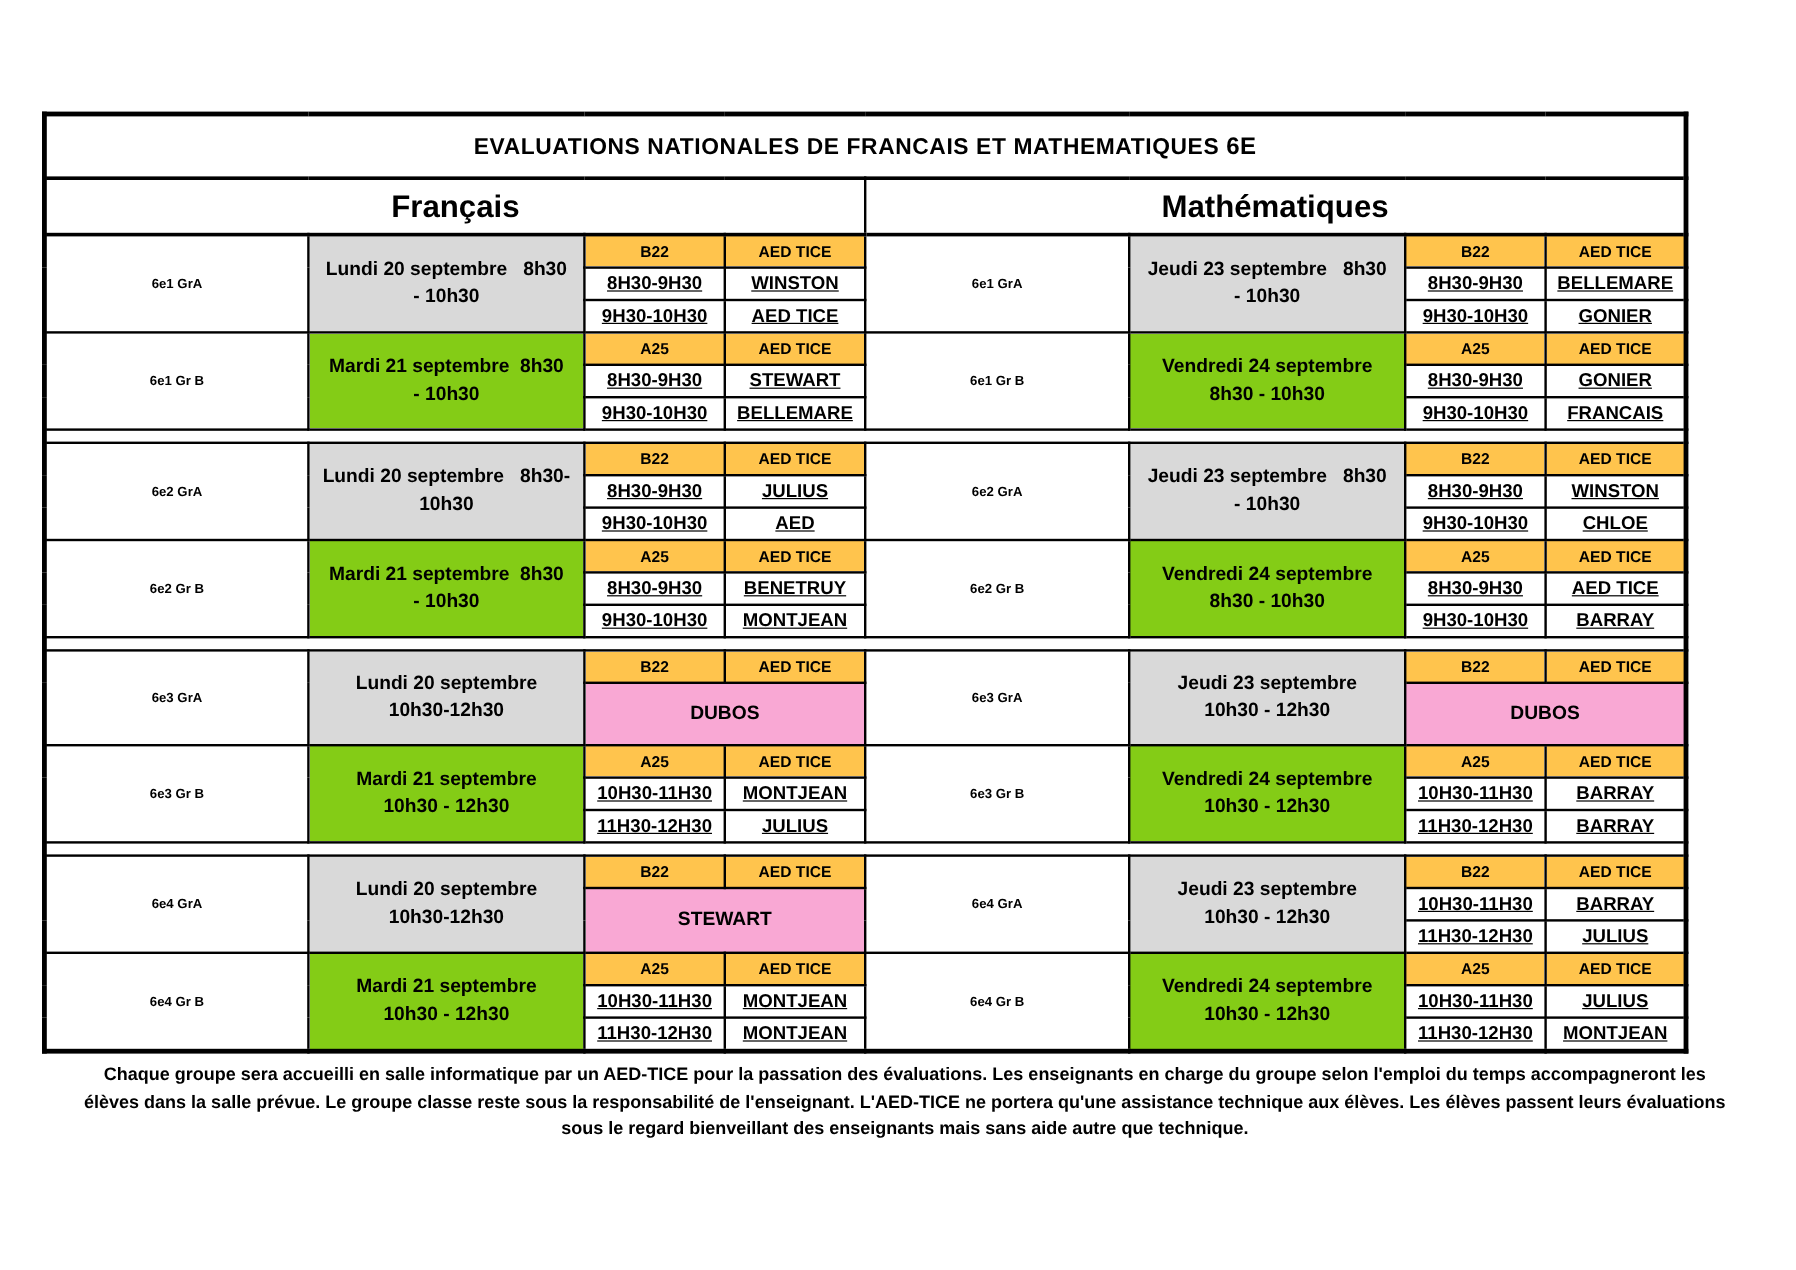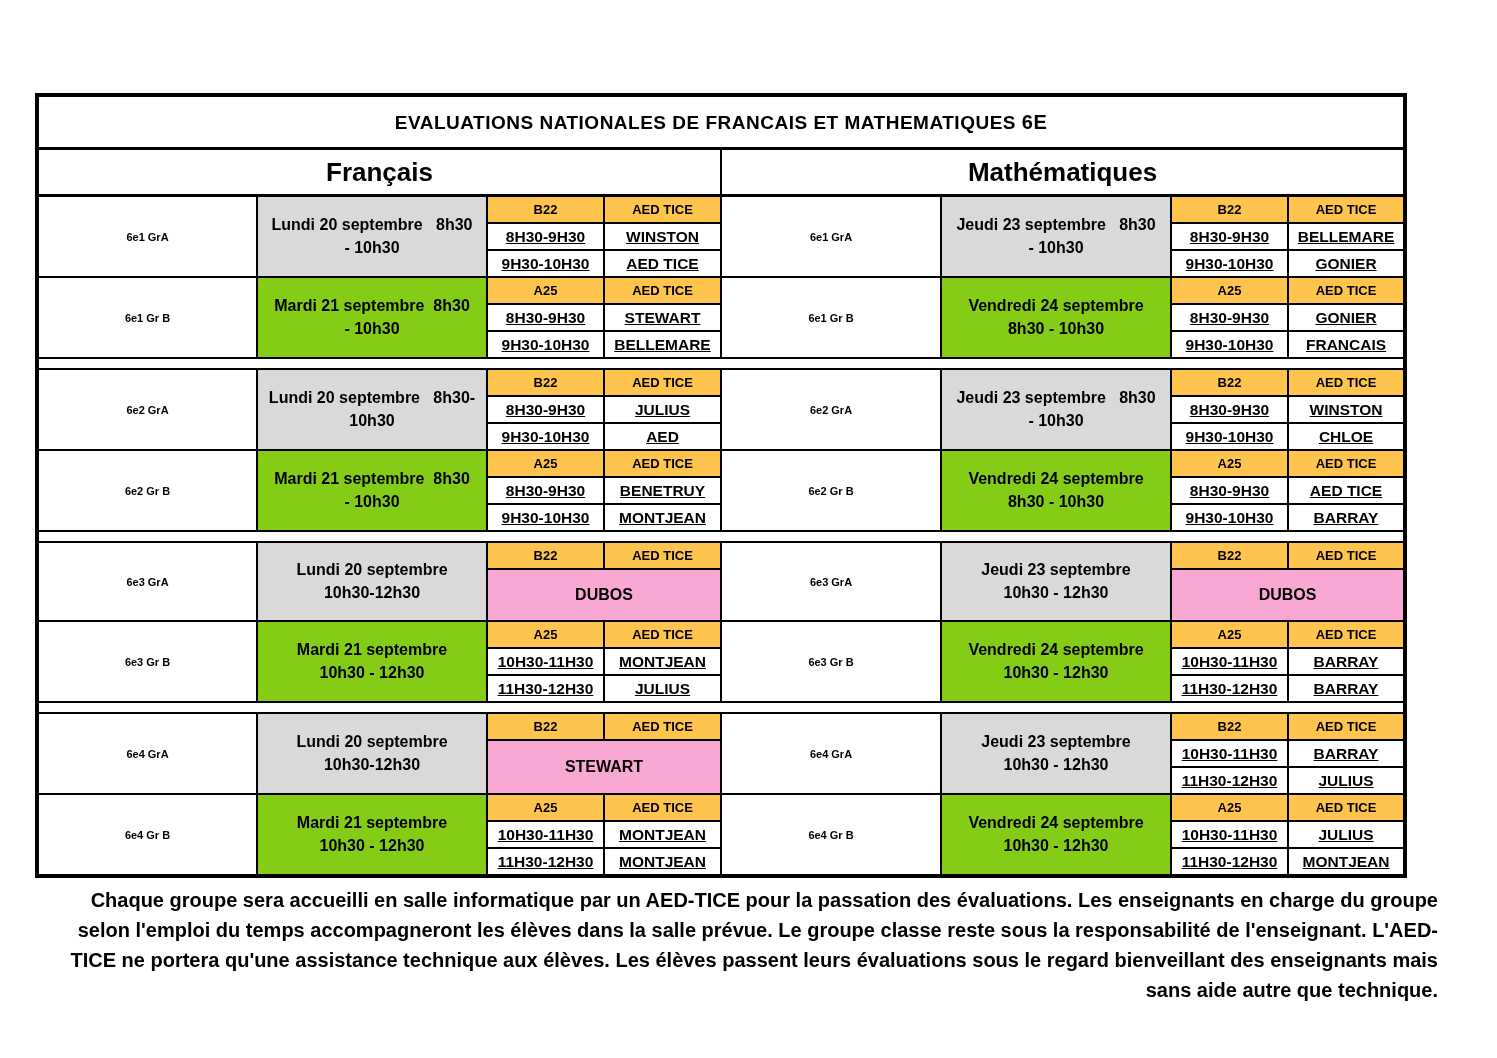--- a/index.html
+++ b/index.html
@@ -72,22 +72,22 @@
     background: #f9a8d4;
   }
   tr.spacer td {
     height: 9px;
     background: #fff;
     padding: 0;
   }
   .footer {
     width: 1368px;
     margin: 7px 35px 0 35px;
-    text-align: right;
-    font-size: 20px;
+    text-align: center;
+    font-size: 15px;
     line-height: 1.5;
   }
 </style>
 </head>
 <body>
 
 <div class="sheet">
   <table class="schedule">
     <colgroup>
       <col style="width:220px">

